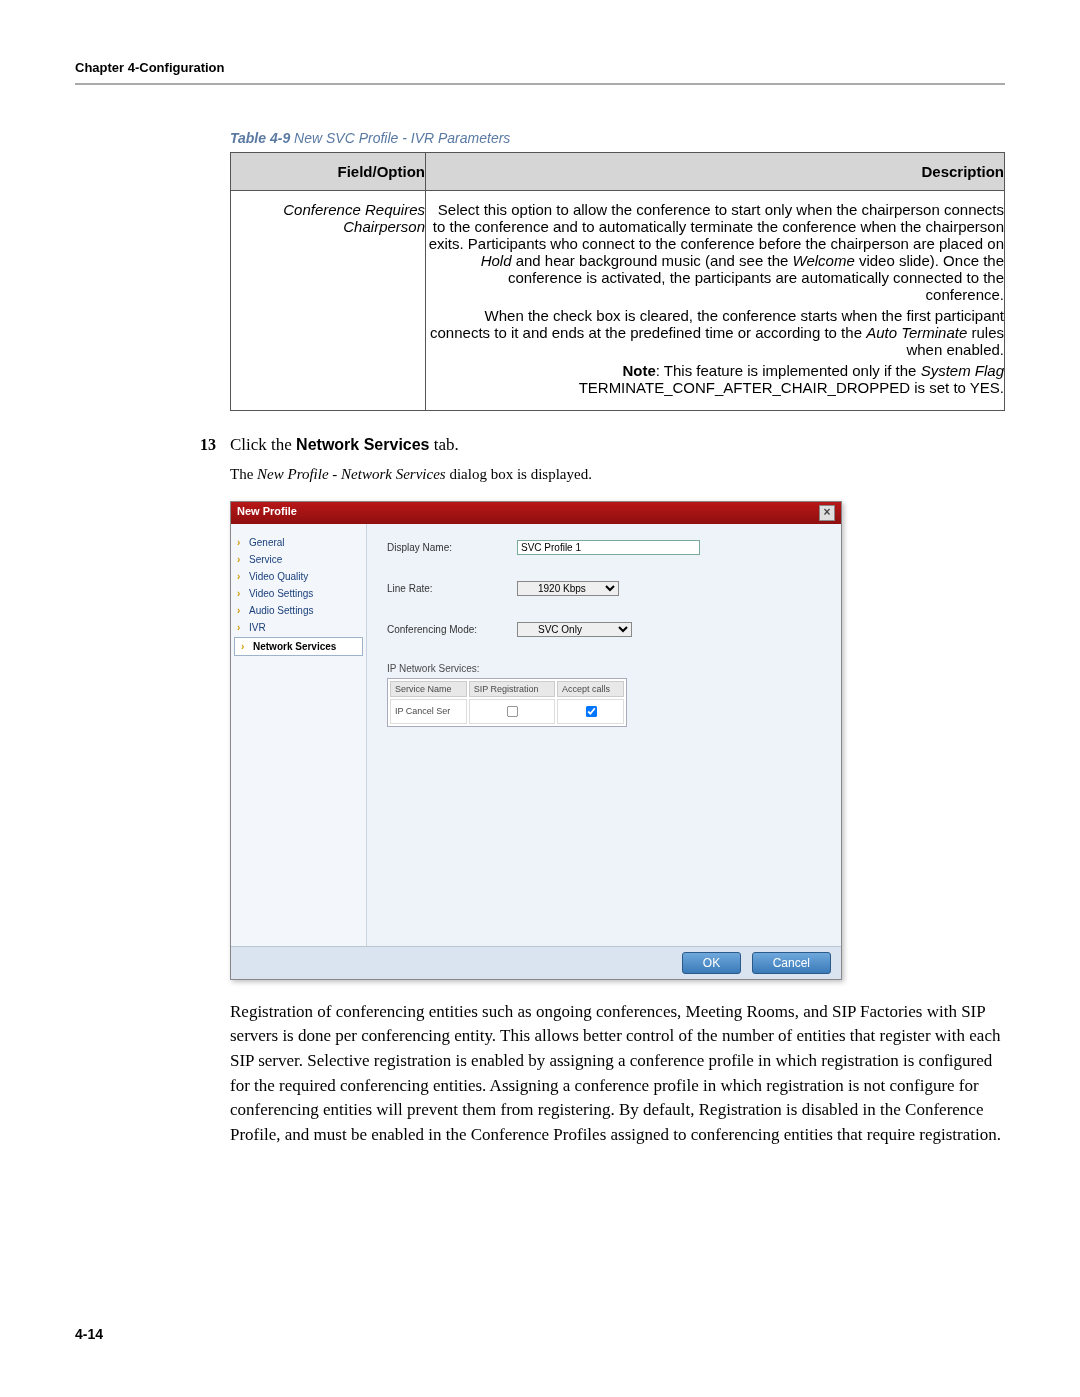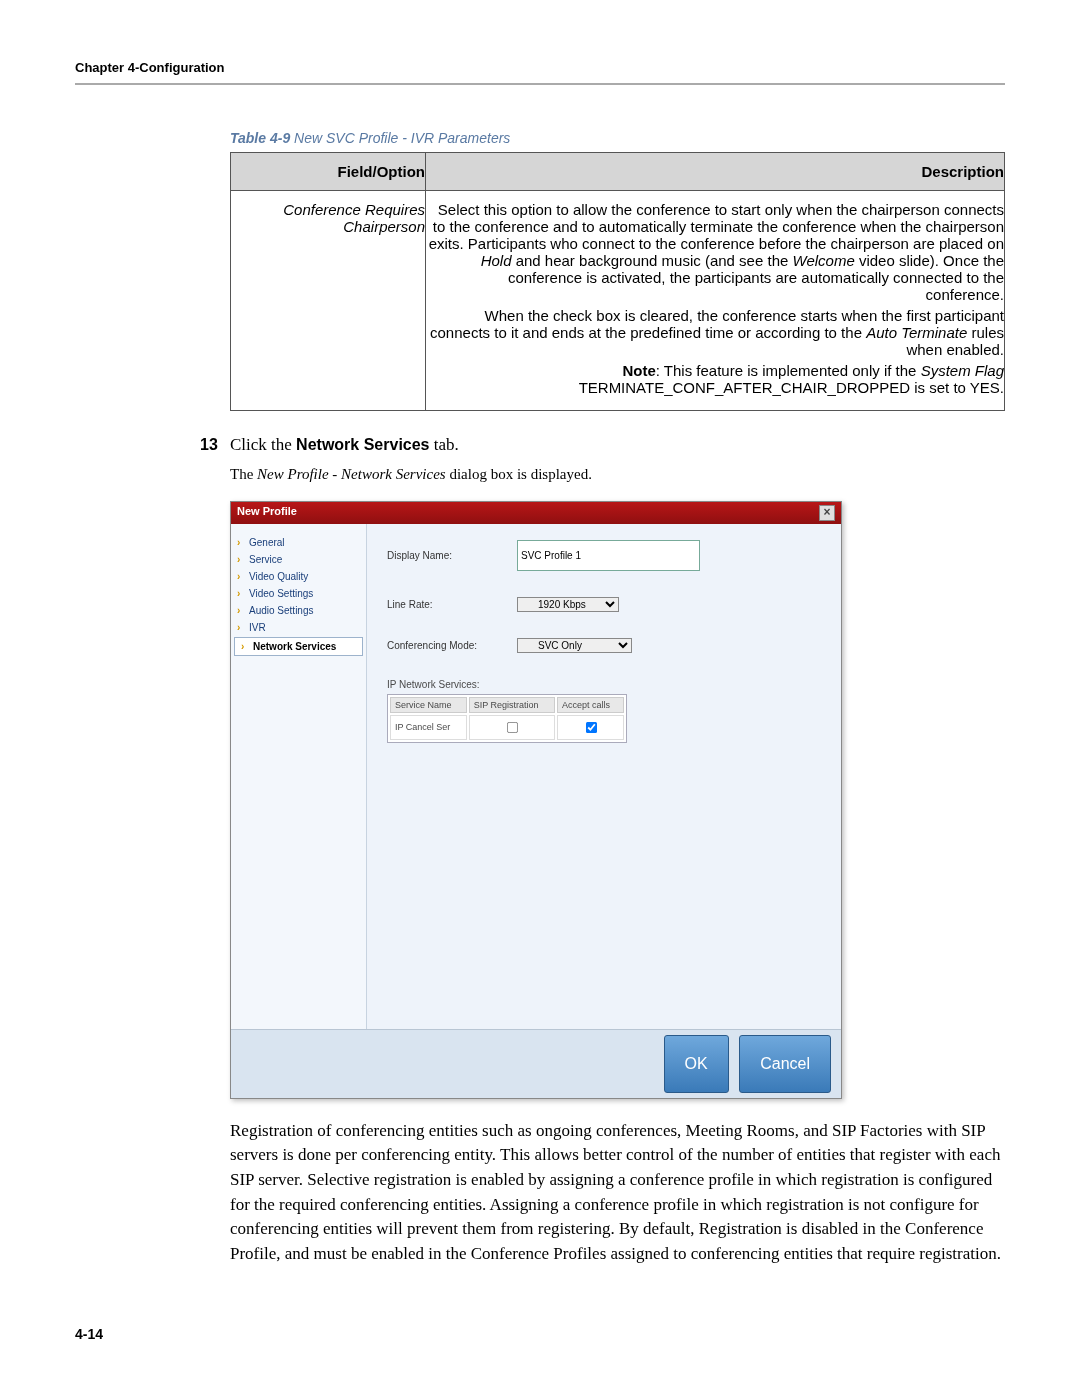--- a/index.html
+++ b/index.html
@@ -67,21 +67,21 @@
     margin-top: 22px;
     font-family: Georgia, 'Times New Roman', serif;
     font-size: 17px;
     line-height: 1.45;
   }
   .step-num {
     position: absolute;
     left: -30px;
     top: 0;
     font-weight: bold;
-    font-family: Liberation Sans, sans-serif;
+    font-family: Liberation Serif, serif;
     font-size: 16px;
     text-align: center;
   }
   .step-line .bold { font-weight: bold; font-family: Arial, sans-serif; font-size: 16px; }
   .sub-line {
     margin-top: 8px;
     font-family: Georgia, 'Times New Roman', serif;
     font-size: 15px;
   }
   .sub-line .italic { font-style: italic; }
@@ -108,21 +108,21 @@
     color: #444;
     width: 14px;
     height: 14px;
     line-height: 12px;
     font-size: 12px;
     text-align: center;
     border: 1px solid #888;
   }
   .ss-body {
     display: flex;
-    height: 505px;
+    height: 422px;
   }
   .ss-sidebar {
     width: 135px;
     background: #f3f7fc;
     border-right: 1px solid #c7d3e0;
     padding-top: 10px;
     font-size: 10px;
   }
   .ss-sidebar .nav-item {
     padding: 3px 6px 3px 18px;
@@ -149,21 +149,21 @@
     background: #eef3fa;
     padding: 16px 20px;
     font-size: 10px;
     color: #4a4a4a;
   }
   .ss-row { display: flex; align-items: center; margin-bottom: 26px; }
   .ss-label { width: 130px; color: #333; }
   .ss-value input[type=text] {
     width: 175px;
     font-size: 10px;
-    padding: 9px 3px;
+    padding: 1px 3px;
     border: 1px solid #7a9;
     background: #fff;
   }
   .ss-value select {
     font-size: 10px;
     padding: 0 16px;
     border: 1px solid #888;
     background: #efefef;
   }
   .ss-section-label { margin-top: 18px; margin-bottom: 4px; }
@@ -189,22 +189,22 @@
   .ss-buttons {
     background: #d9e4f0;
     border-top: 1px solid #b8c5d3;
     padding: 5px 10px;
     text-align: right;
   }
   .ss-buttons .btn {
     display: inline-block;
     background: linear-gradient(#6fa8dc, #3a7ab8);
     color: #fff;
-    font-size: 16px;
-    padding: 19px 20px;
+    font-size: 12px;
+    padding: 3px 20px;
     border: 1px solid #2a5a8a;
     border-radius: 3px;
     margin-left: 6px;
     cursor: pointer;
   }
 
   .body-para {
     margin-top: 20px;
     font-family: Georgia, 'Times New Roman', serif;
     font-size: 17px;

